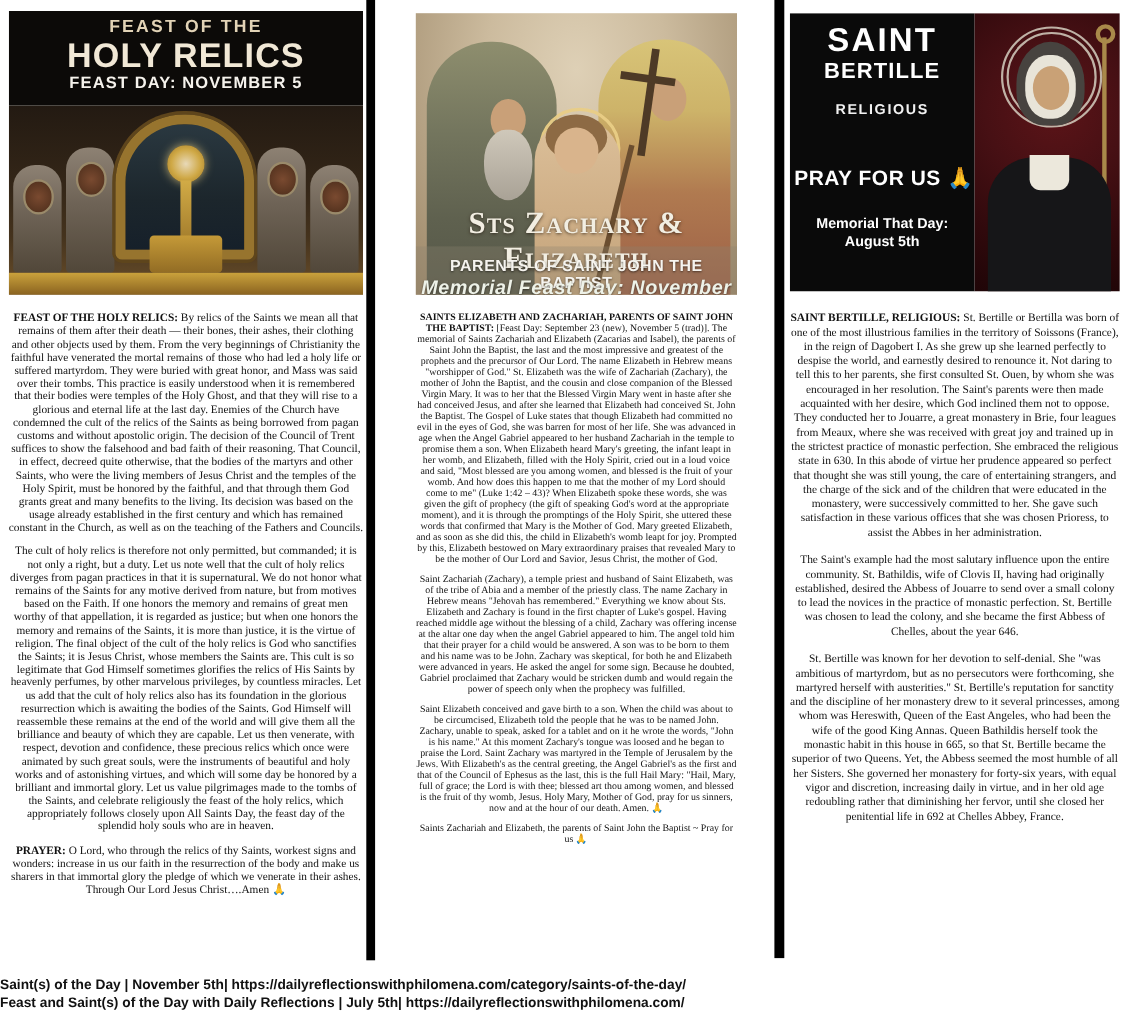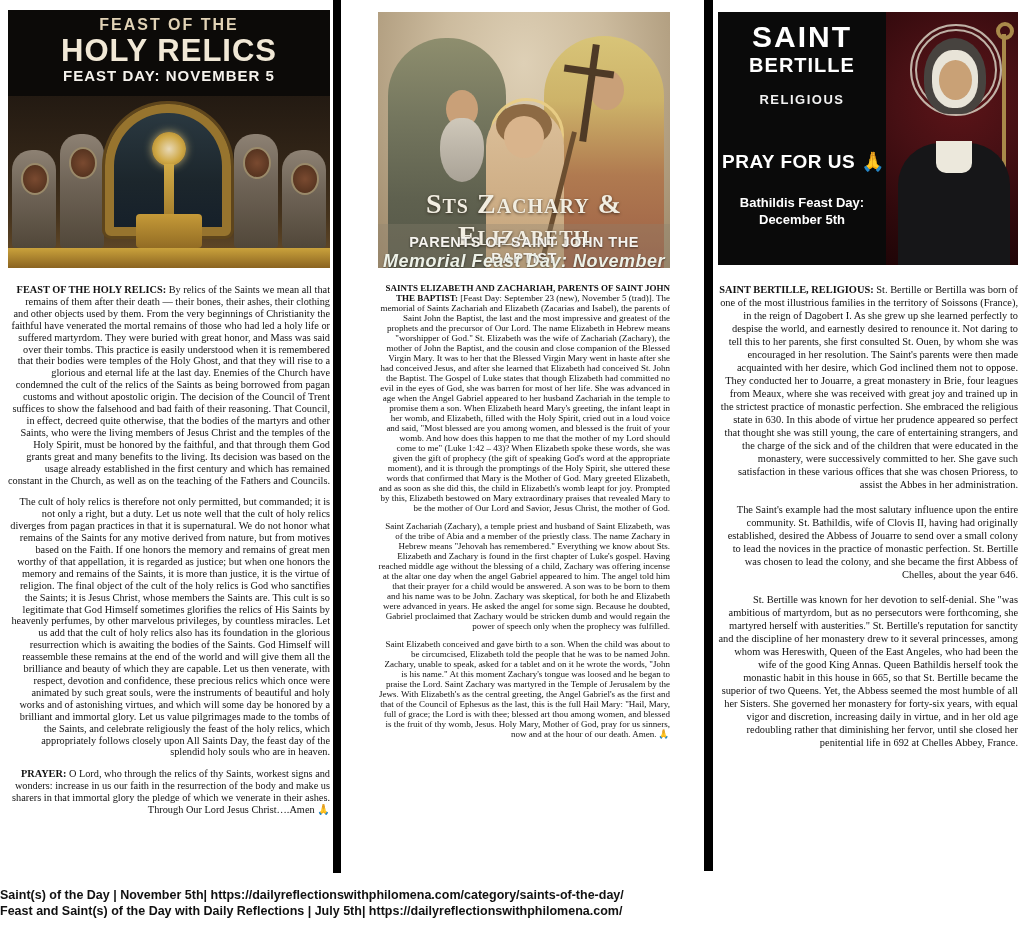--- a/index.html
+++ b/index.html
@@ -68,21 +68,21 @@
   .halo3{position:absolute;right:16px;top:12px;width:92px;height:92px;border-radius:50%;border:7px double #d5cfc0;opacity:.85;box-sizing:border-box;}
   .veil3{position:absolute;right:32px;top:26px;width:62px;height:76px;border-radius:50% 50% 40% 40%;background:#47433f;}
   .wimple3{position:absolute;right:40px;top:38px;width:46px;height:58px;border-radius:45%;background:#e8e4d8;}
   .face3{position:absolute;right:46px;top:48px;width:33px;height:40px;border-radius:50%;background:#c9a176;}
   .habit3{position:absolute;right:8px;bottom:0;width:112px;height:122px;border-radius:42px 42px 0 0;background:#161618;}
   .collar3{position:absolute;right:46px;bottom:92px;width:36px;height:32px;background:#ece8dc;border-radius:0 0 10px 10px;}
   .staff3{position:absolute;right:12px;top:22px;width:4px;height:200px;background:#a9894a;}
   .staff3-knob{position:absolute;right:4px;top:10px;width:18px;height:18px;border-radius:50%;border:4px solid #a9894a;box-sizing:border-box;}
 
   
-  .article{text-align:right;}
+  .article{text-align:center;}
   .article p{margin:0 0 10px 0;}
   .article1{margin-top:16px;font-size:10.3px;line-height:11.9px;}
   .article2{margin-top:15px;font-size:9px;line-height:10px;}
   .article2 p{margin-bottom:8px;}
   .article3{margin-top:18px;font-size:10.4px;line-height:13px;}
   .article3 p{margin-bottom:12px;}
   .lead{font-weight:bold;}
 
   
   .footer{position:absolute;left:0;right:0;top:888px;text-align:left;font-family:"Liberation Sans",sans-serif;font-weight:bold;font-size:12.5px;line-height:15.5px;color:#111;}
@@ -137,33 +137,34 @@
       <div class="staff"></div>
       <div class="ov-band"></div>
       <div class="ov ov-serif ov1">Sts Zachary &amp; Elizabeth</div>
       <div class="ov ov-sans ov3">PARENTS OF SAINT JOHN THE BAPTIST</div>
       <div class="ov ov-sans ov4">Memorial Feast Day: November 5th</div>
     </div>
     <div class="article article2">
       <p><span class="lead">SAINTS ELIZABETH AND ZACHARIAH, PARENTS OF SAINT JOHN THE BAPTIST:</span> <span>[Feast Day: September 23 (new), November 5 (trad)]. The memorial of Saints Zachariah and Elizabeth (Zacarias and Isabel), the parents of Saint John the Baptist, the last and the most impressive and greatest of the prophets and the precursor of Our Lord. The name Elizabeth in Hebrew means "worshipper of God." St. Elizabeth was the wife of Zachariah (Zachary), the mother of John the Baptist, and the cousin and close companion of the Blessed Virgin Mary. It was to her that the Blessed Virgin Mary went in haste after she had conceived Jesus, and after she learned that Elizabeth had conceived St. John the Baptist. The Gospel of Luke states that though Elizabeth had committed no evil in the eyes of God, she was barren for most of her life. She was advanced in age when the Angel Gabriel appeared to her husband Zachariah in the temple to promise them a son. When Elizabeth heard Mary's greeting, the infant leapt in her womb, and Elizabeth, filled with the Holy Spirit, cried out in a loud voice and said, "Most blessed are you among women, and blessed is the fruit of your womb. And how does this happen to me that the mother of my Lord should come to me" (Luke 1:42 – 43)? When Elizabeth spoke these words, she was given the gift of prophecy (the gift of speaking God's word at the appropriate moment), and it is through the promptings of the Holy Spirit, she uttered these words that confirmed that Mary is the Mother of God. Mary greeted Elizabeth, and as soon as she did this, the child in Elizabeth's womb leapt for joy. Prompted by this, Elizabeth bestowed on Mary extraordinary praises that revealed Mary to be the mother of Our Lord and Savior, Jesus Christ, the mother of God.</span></p>
       <p><span class="lead"></span> <span>Saint Zachariah (Zachary), a temple priest and husband of Saint Elizabeth, was of the tribe of Abia and a member of the priestly class. The name Zachary in Hebrew means "Jehovah has remembered." Everything we know about Sts. Elizabeth and Zachary is found in the first chapter of Luke's gospel. Having reached middle age without the blessing of a child, Zachary was offering incense at the altar one day when the angel Gabriel appeared to him. The angel told him that their prayer for a child would be answered. A son was to be born to them and his name was to be John. Zachary was skeptical, for both he and Elizabeth were advanced in years. He asked the angel for some sign. Because he doubted, Gabriel proclaimed that Zachary would be stricken dumb and would regain the power of speech only when the prophecy was fulfilled.</span></p>
       <p><span class="lead"></span> <span>Saint Elizabeth conceived and gave birth to a son. When the child was about to be circumcised, Elizabeth told the people that he was to be named John. Zachary, unable to speak, asked for a tablet and on it he wrote the words, "John is his name." At this moment Zachary's tongue was loosed and he began to praise the Lord. Saint Zachary was martyred in the Temple of Jerusalem by the Jews. With Elizabeth's as the central greeting, the Angel Gabriel's as the first and that of the Council of Ephesus as the last, this is the full Hail Mary: "Hail, Mary, full of grace; the Lord is with thee; blessed art thou among women, and blessed is the fruit of thy womb, Jesus. Holy Mary, Mother of God, pray for us sinners, now and at the hour of our death. Amen. 🙏</span></p>
+      <p><span class="lead"></span> <span>Saints Zachariah and Elizabeth, the parents of Saint John the Baptist ~ Pray for us 🙏</span></p>
     </div>
   </section>
 
   <section class="col col3">
     <div class="img3">
       <div class="img3-left">
         <div class="s s1">SAINT</div>
         <div class="s s2">BERTILLE</div>
         <div class="s s3">RELIGIOUS</div>
         <div class="s s4"><span>PRAY FOR US</span> <span>🙏</span></div>
         <div class="s s5">
-            <div>Bathildis Feast Day:</div>
-            <div>December 5th</div>
+            <div>Memorial That Day:</div>
+            <div>August 5th</div>
           </div>
       </div>
       <div class="img3-right">
         <div class="staff3"></div>
         <div class="staff3-knob"></div>
         <div class="halo3"></div>
         <div class="veil3"></div>
         <div class="habit3"></div>
         <div class="collar3"></div>
         <div class="wimple3"></div>

